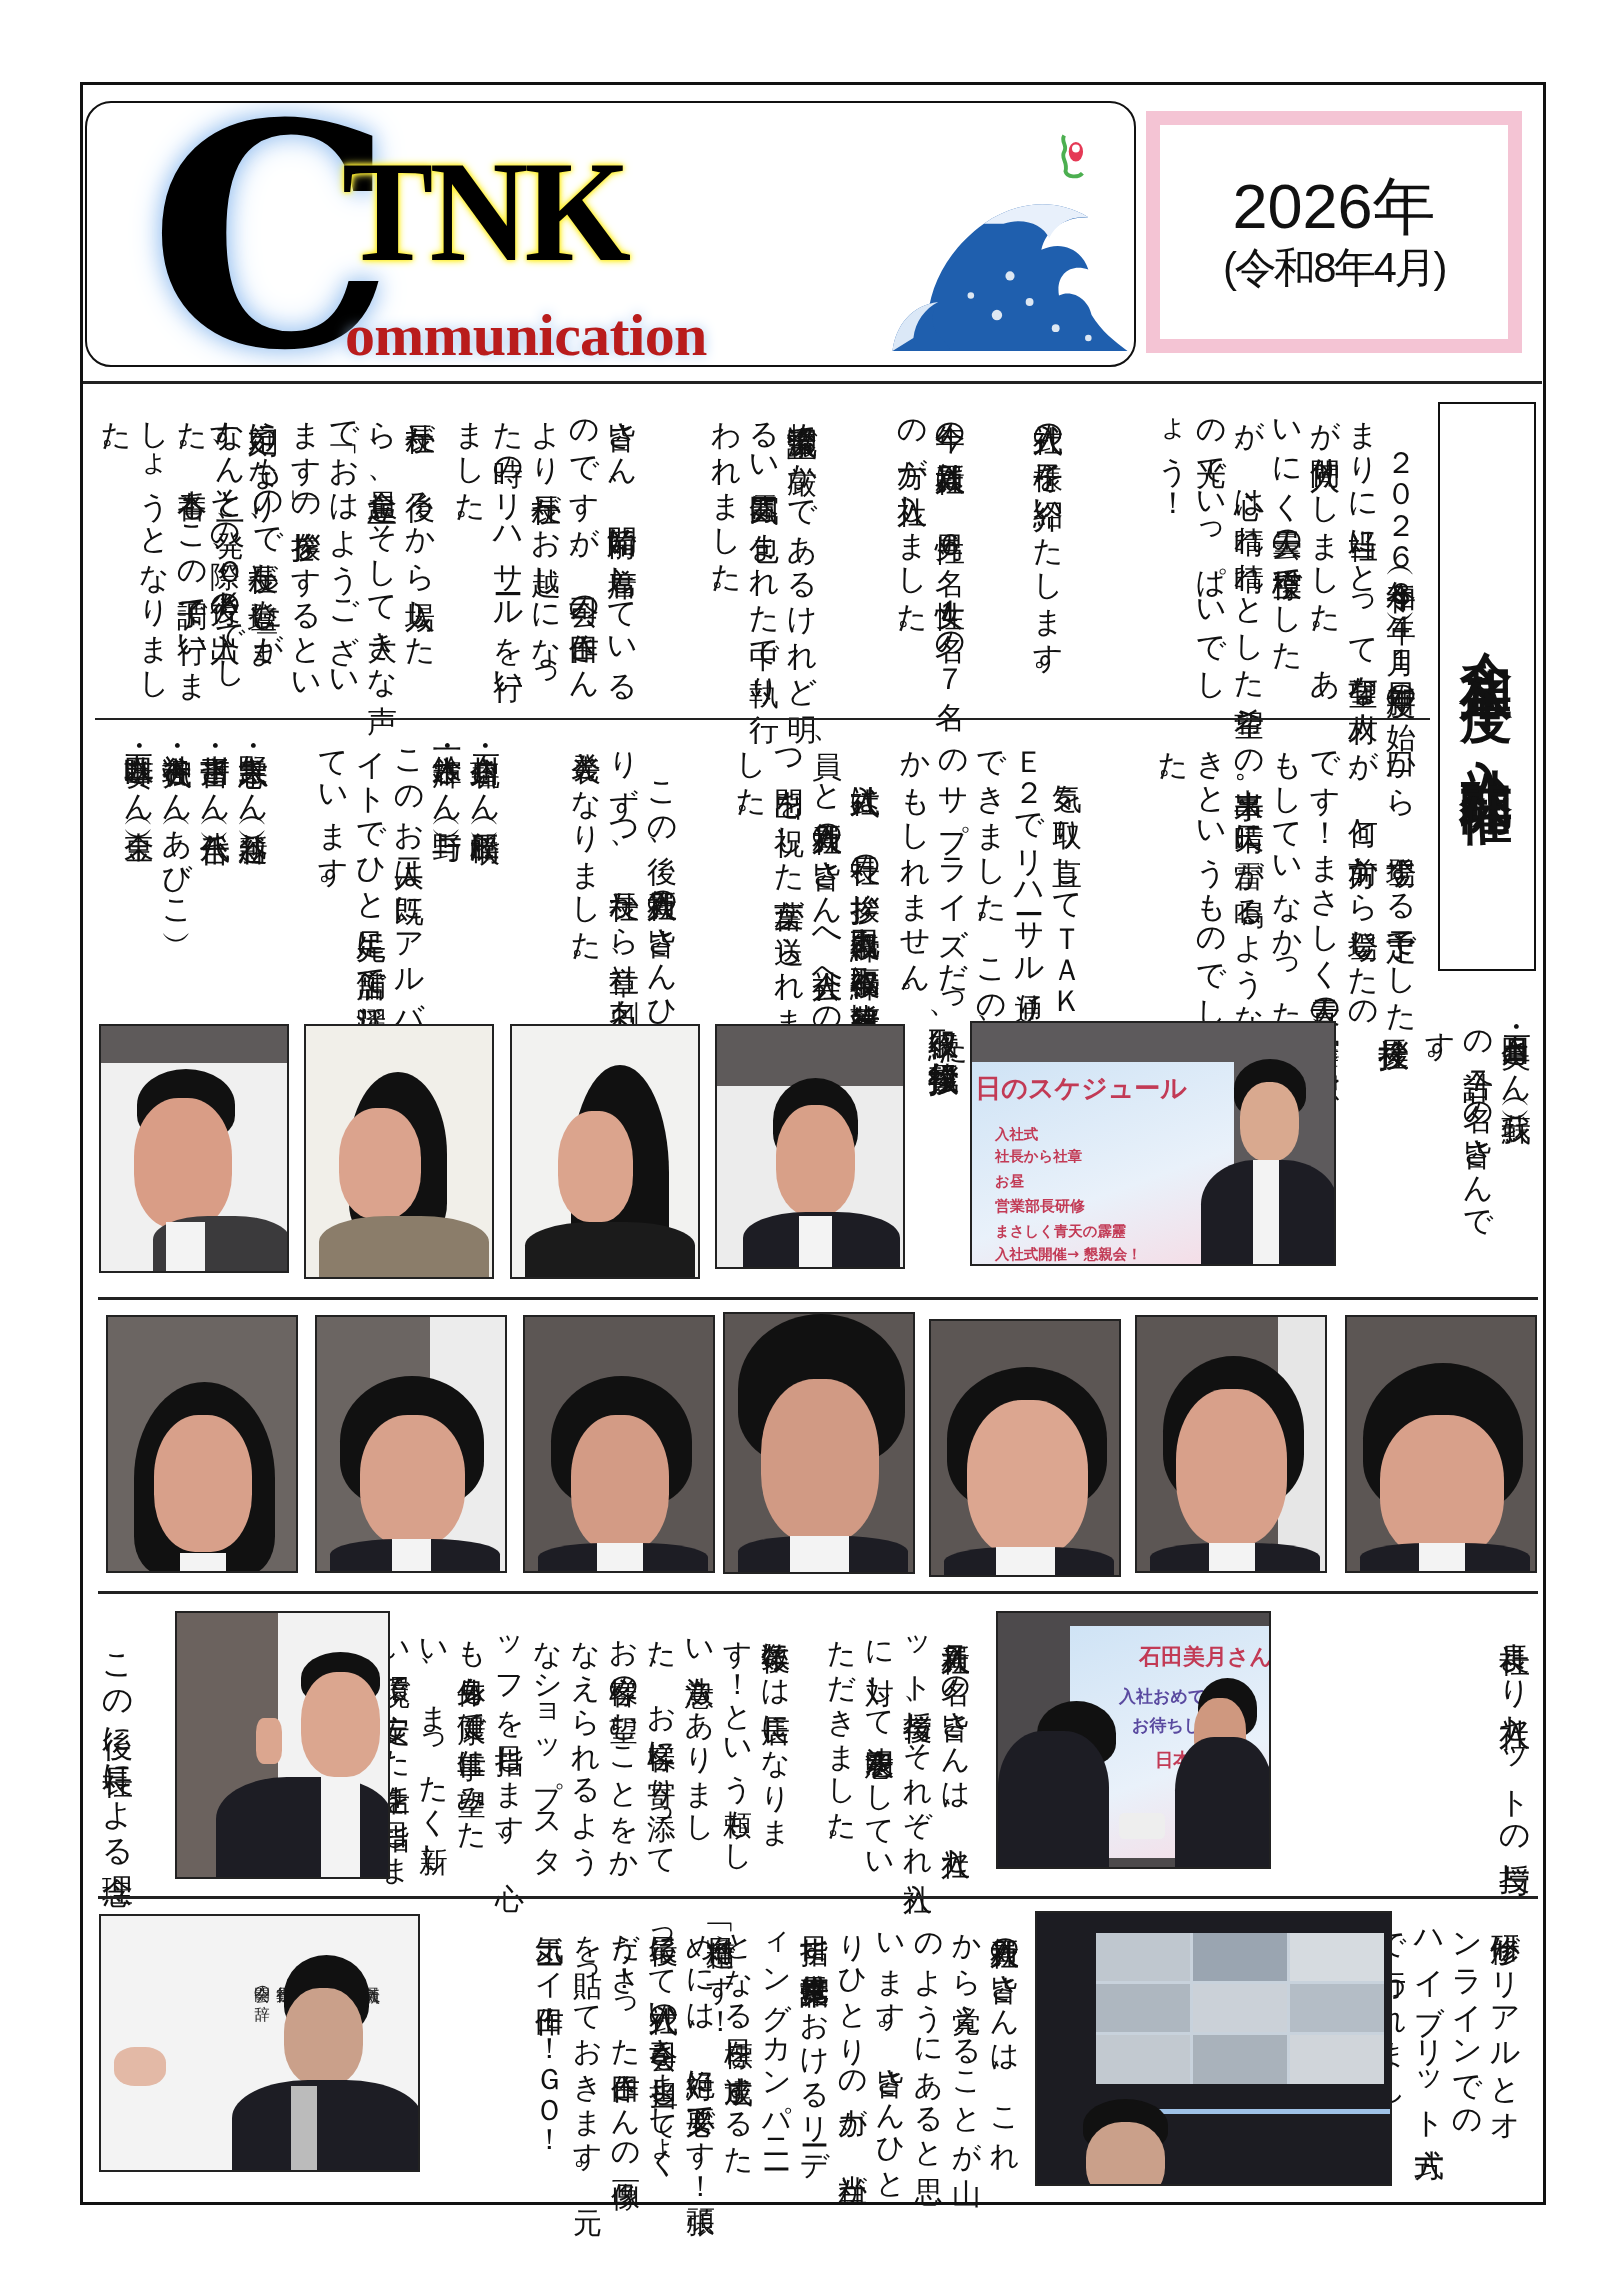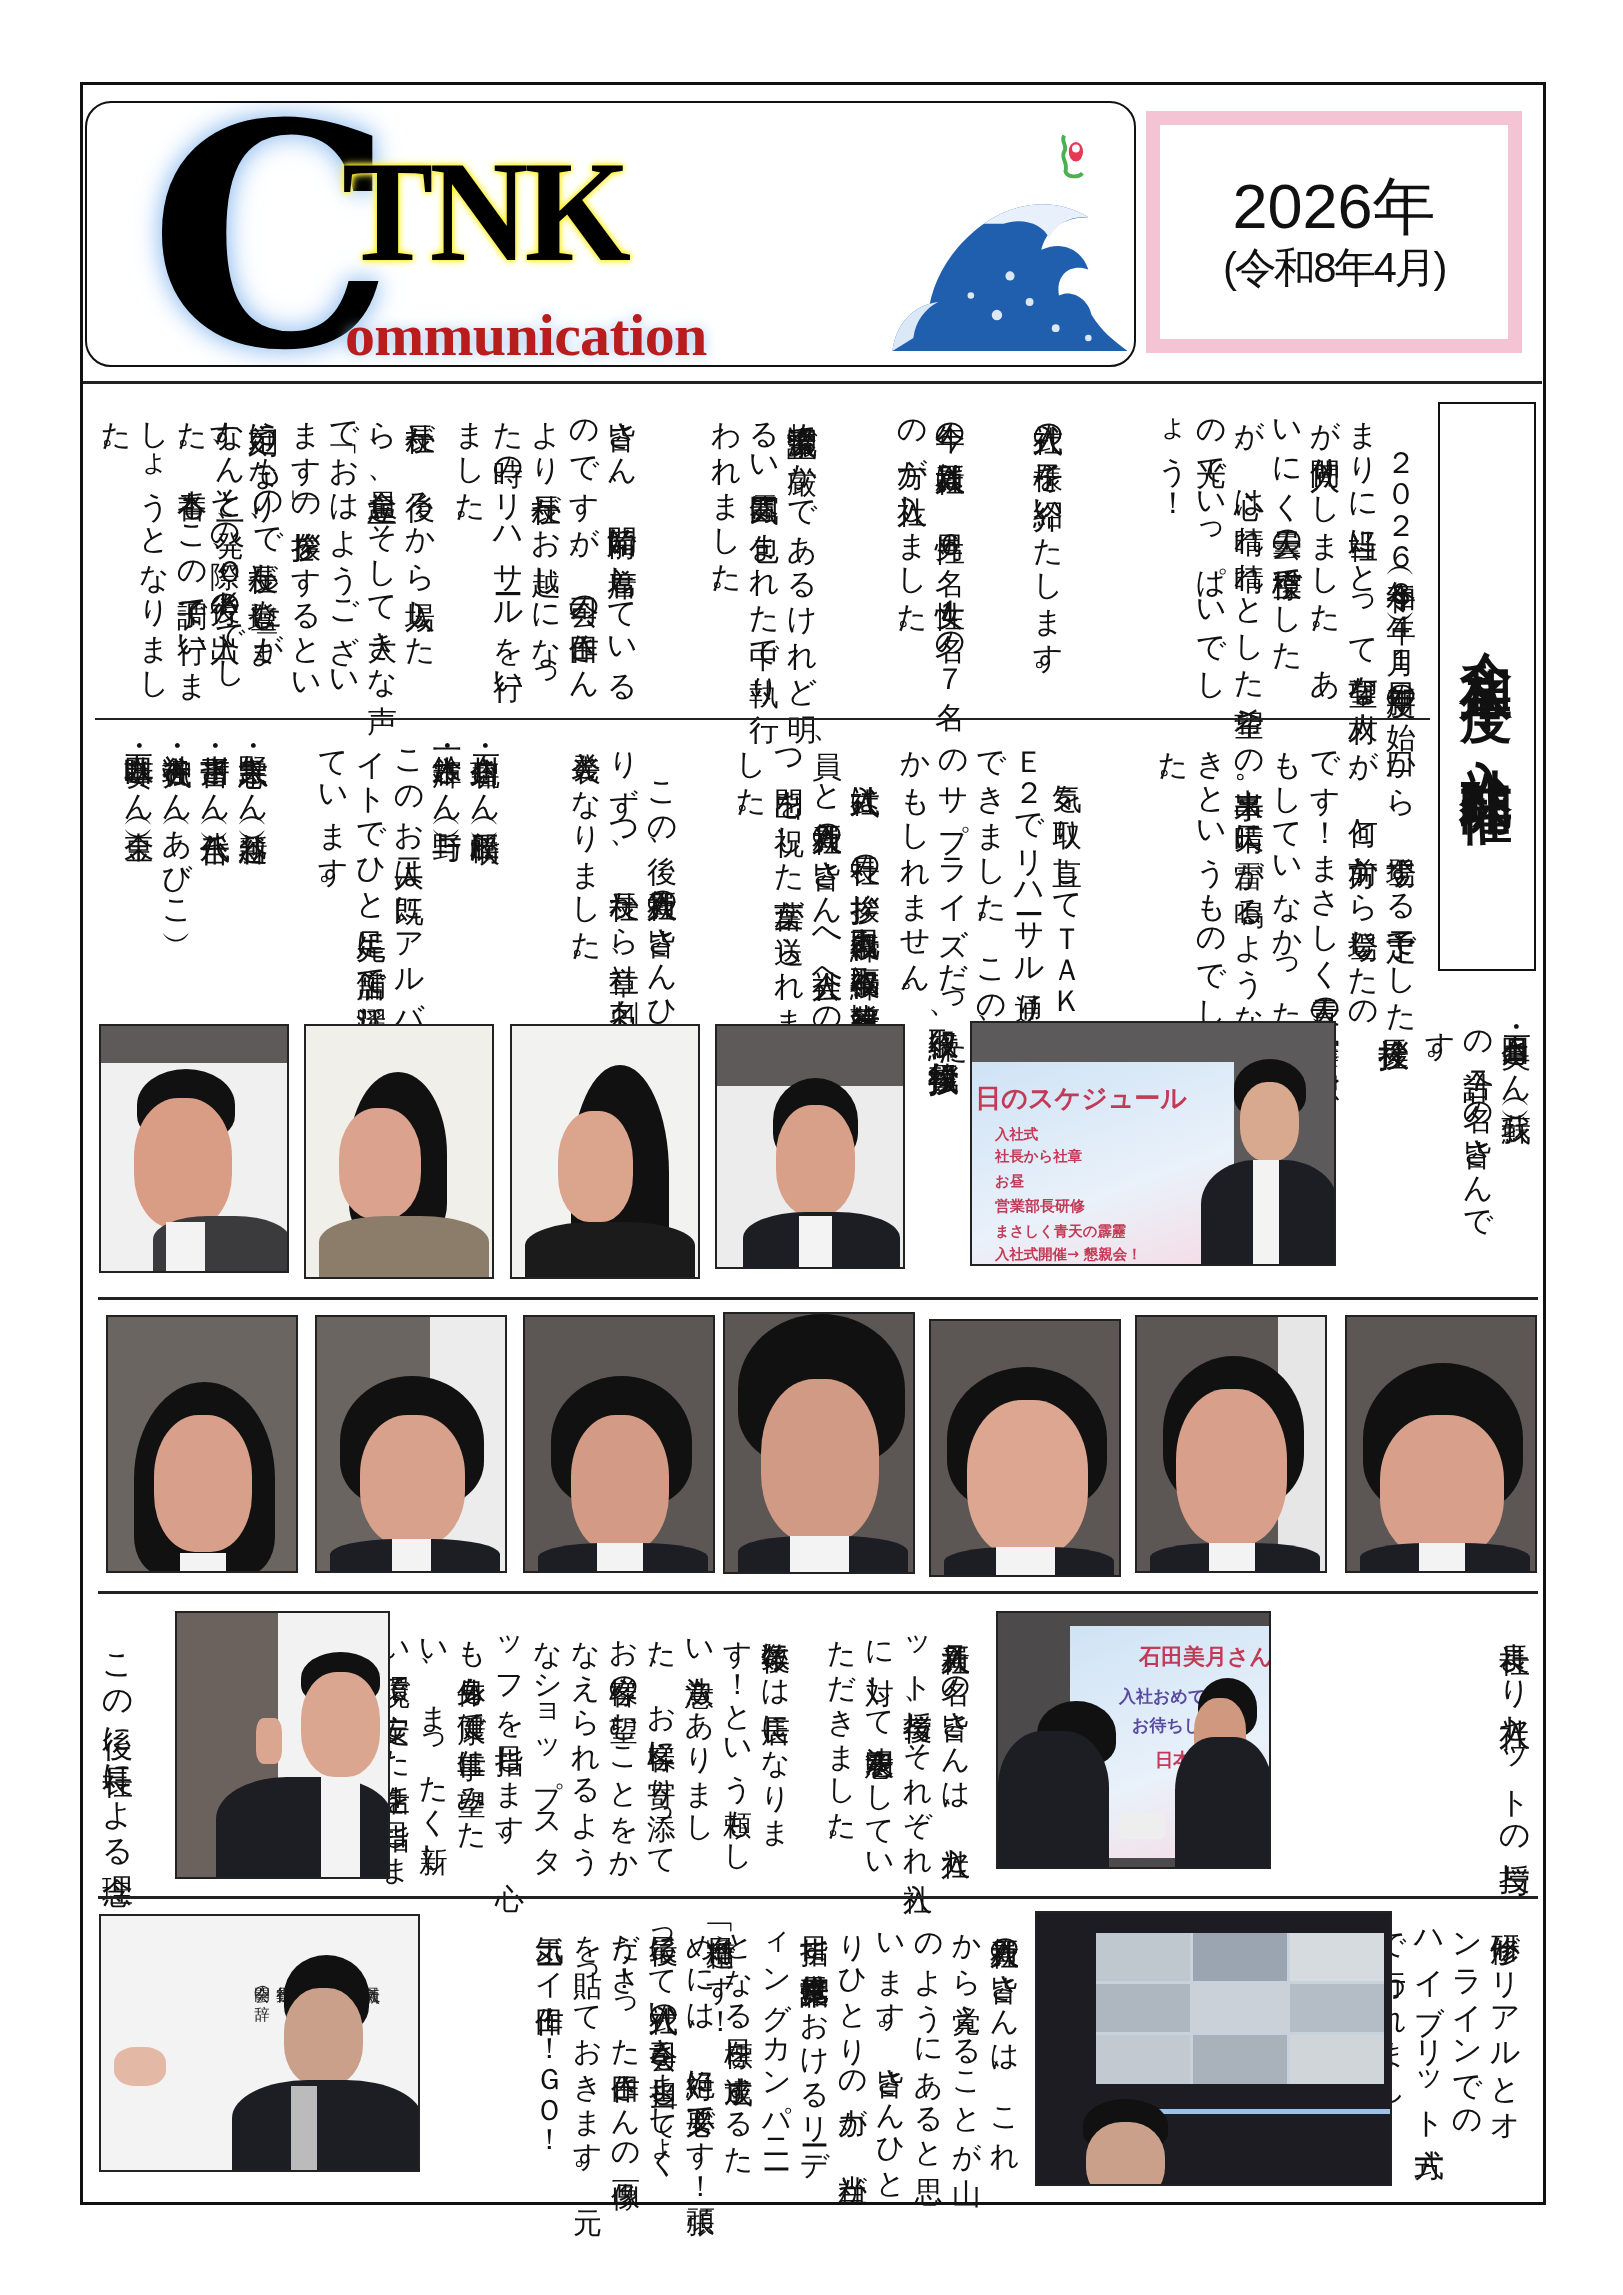--- a/index.html
+++ b/index.html
@@ -111,21 +111,21 @@
 ・神谷颯大さん（あびこ）
 ・五味田葵さん（東金）</div>
 
 <div class="vt" style="right:88px; top:1011px; height:281px; width:85px;">・石田美月さん（蘇我）
 の合計７名の皆さんです。</div>
 <div class="caption" style="left:1374px; top:1014px;">社長挨拶</div>
 
 <div class="photo" style="left:970px; top:1021px; width:366px; height:245px;">
   <div class="bg" style="background:#5d5a5c;"></div>
   <div class="screen" style="left:0; top:39px; width:262px; height:206px;"></div>
-  <div class="screen-text" style="left:3.3px; top:58px; font-size:26px;">日のスケジュール</div>
+  <div class="screen-text" style="left:3.3px; top:48px; font-size:26px;">日のスケジュール</div>
   <div class="screen-text" style="left:23px; top:98px; font-size:14.4px; line-height:26px; white-space:pre-line;">入社式</div>
   <div class="screen-text" style="left:23px; top:124px; font-size:14.4px;">社長から社章</div>
   <div class="screen-text" style="left:23px; top:149px; font-size:14.4px;">お昼</div>
   <div class="screen-text" style="left:23px; top:174px; font-size:15px;">営業部長研修</div>
   <div class="screen-text" style="left:23px; top:199px; font-size:14.4px;">まさしく青天の霹靂</div>
   <div class="screen-text" style="left:23px; top:222px; font-size:14.4px;">入社式開催→ 懇親会！</div>
   <div class="hair" style="left:262px; top:36px; width:72px; height:59px;"></div>
   <div class="face" style="left:268px; top:59px; width:59px; height:79px; background:#d9a98f;"></div>
   <div class="suit" style="left:229px; top:137px; width:137px; height:111px;"></div>
   <div class="shirt" style="left:281px; top:137px; width:26px; height:105px;"></div>

